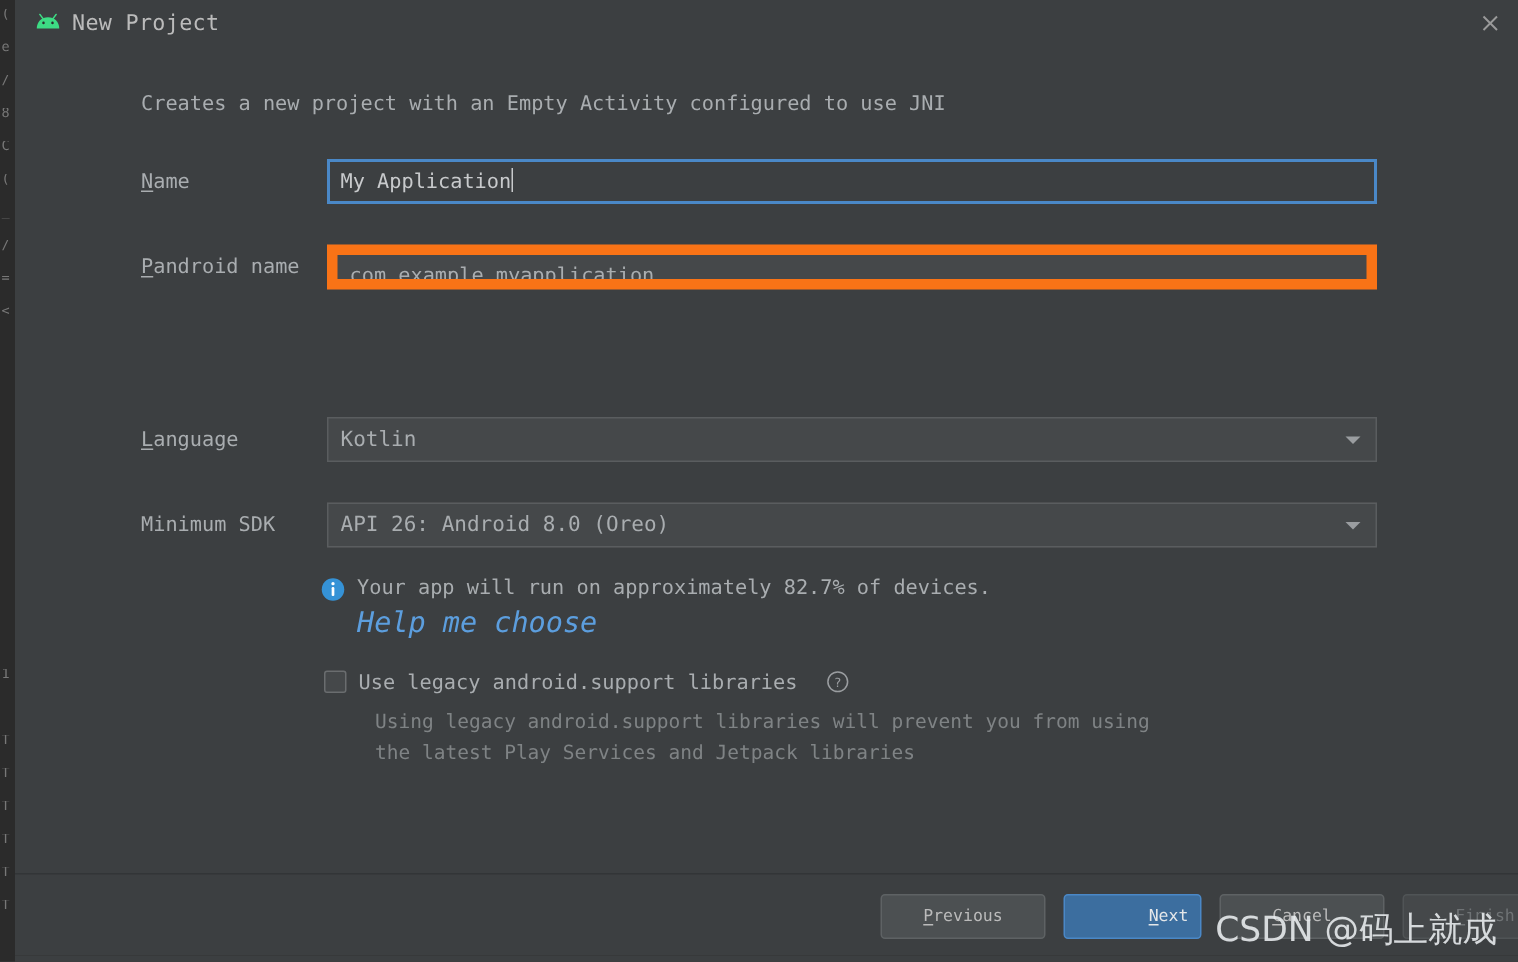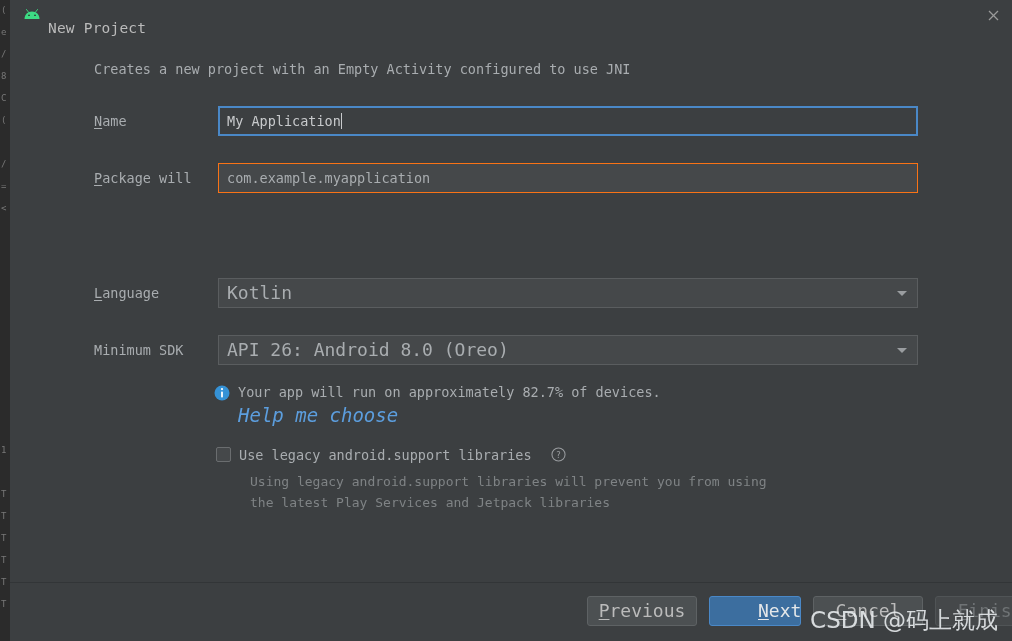--- a/index.html
+++ b/index.html
@@ -49,21 +49,21 @@
     height: 30px;
     background: #3c3f41;
   }
   #android-icon {
     position: absolute;
     left: 13px; top: 9px;
     width: 18px; height: 11px;
   }
   #title-text {
     position: absolute;
-    left: 38px; top: 18px;
+    left: 38px; top: 6px;
     font-size: 14.5px;
     line-height: 20px;
     color: #bbbbbb;
     letter-spacing: 0.2px;
   }
   #close-button {
     position: absolute;
     right: 6px; top: 3px;
     width: 26px; height: 24px;
     display: flex;
@@ -137,21 +137,21 @@
   }
   .mn { text-decoration: underline; text-underline-offset: 2px; }
 
   .input-box {
     position: absolute;
     left: 208px;
     top: 0;
     width: 700px;
     height: 30px;
     background: #45484a;
-    border: 1px solid #f97316;
+    border: 7px solid #f97316;
     color: #a9adb0;
     font-size: 13.5px;
     line-height: 28px;
     padding: 0 8px;
     white-space: nowrap;
     overflow: hidden;
     font-family: "DejaVu Sans Mono", "Liberation Mono", monospace;
     cursor: text;
   }
   .input-box.focused {
@@ -194,21 +194,21 @@
     height: 30px;
     background: #45484a;
     border: 1px solid #5a5d5f;
     cursor: pointer;
   }
   .combo-value {
     position: absolute;
     left: 8px; top: 0;
     height: 28px;
     line-height: 28px;
-    font-size: 18px;
+    font-size: 14px;
     color: #a9adb0;
     white-space: nowrap;
   }
   .combo-arrow {
     position: absolute;
     right: 10px;
     top: 12px;
     width: 0; height: 0;
     border-left: 5px solid transparent;
     border-right: 5px solid transparent;
@@ -298,21 +298,21 @@
     border-top: 1px solid #323537;
   }
   .dlg-button {
     position: absolute;
     top: 13px;
     height: 30px;
     background: #4c5052;
     border: 1px solid #5e6264;
     border-radius: 3px;
     color: #bbbbbb;
-    font-size: 18px;
+    font-size: 11px;
     line-height: 28px;
     text-align: center;
     cursor: pointer;
     font-family: "DejaVu Sans Mono", "Liberation Mono", monospace;
   }
   #btn-previous { left: 577px; width: 110px; }
   #btn-next {
     left: 699px; width: 92px;
     background: #3c6e9f;
     border: 1px solid #4a88c7;
@@ -397,21 +397,21 @@
         <span>See documentation</span><span id="doc-link-arrow">↗</span>
       </span>
     </div>
 
     <div class="field-row" style="top:76px">
       <div class="field-label"><span class="mn">N</span><span>ame</span></div>
       <div class="input-box focused"><span>My Application</span><span class="caret"></span></div>
     </div>
 
     <div class="field-row" style="top:133px">
-      <div class="field-label"><span class="mn">P</span><span>ackage will</span></div>
+      <div class="field-label"><span class="mn">P</span><span>android name</span></div>
       <div class="input-box">com.example.myapplication</div>
     </div>
 
 
     <div class="field-row" style="top:248px">
       <div class="field-label"><span class="mn">L</span><span>anguage</span></div>
       <div class="combo-box">
         <span class="combo-value">Kotlin</span>
         <span class="combo-arrow"></span>
       </div>

